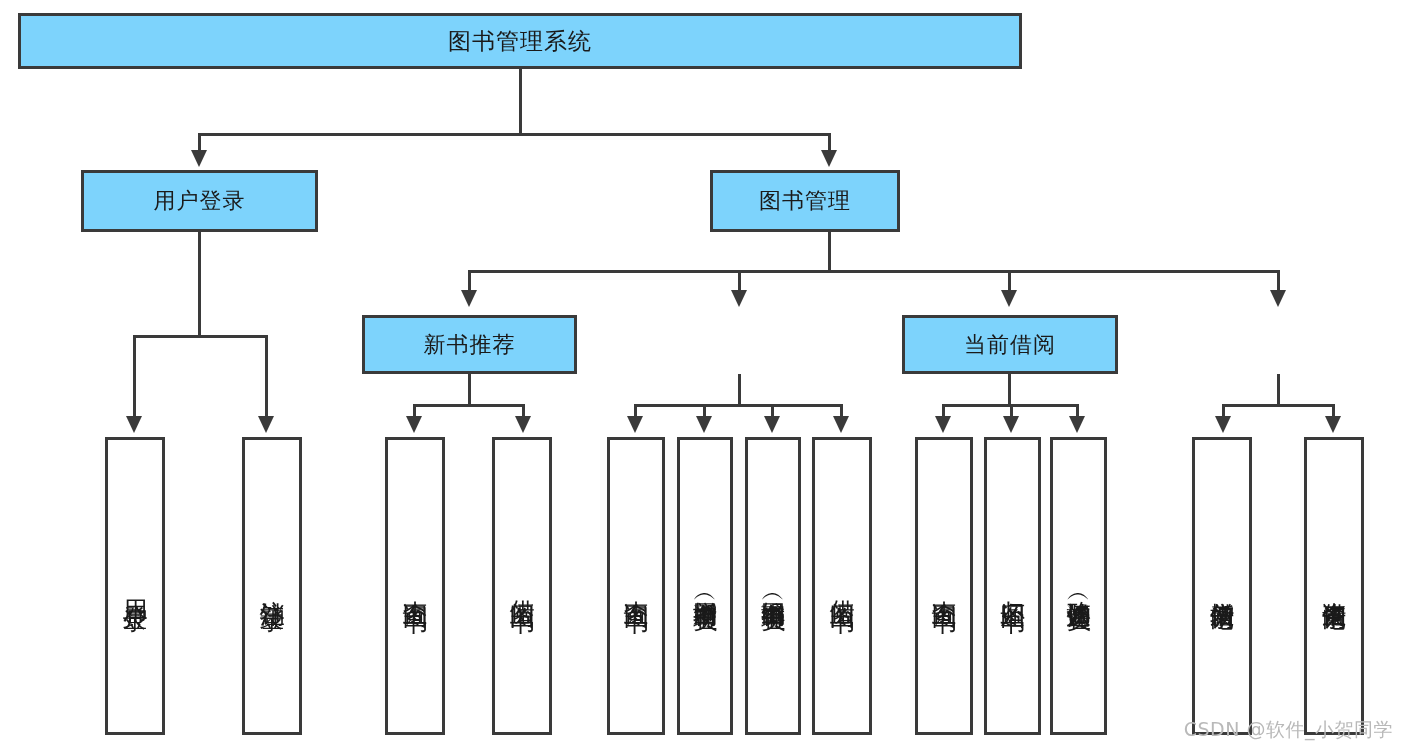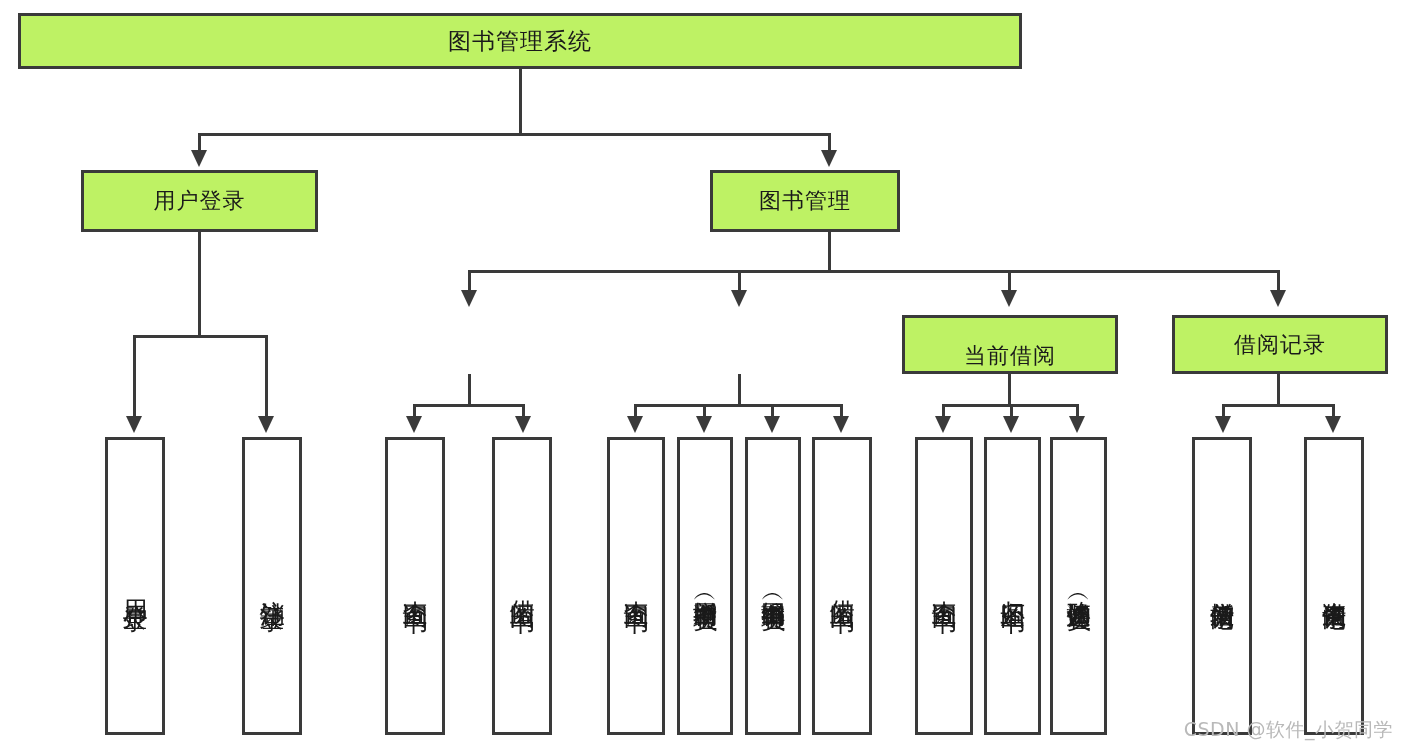--- a/index.html
+++ b/index.html
@@ -11,21 +11,21 @@
     overflow:hidden;
     position:relative;
   }
   #diagram{
     position:absolute;left:0;top:0;width:1405px;height:747px;
   }
   
   .node{
     position:absolute;
     box-sizing:border-box;
-    background:#bef264;
+    background:#7dd3fc;
     border:3px solid #3a3a3a;
     display:flex;
     align-items:center;
     justify-content:center;
     color:#1a1a1a;
     letter-spacing:1px;
   }
   .node.root{
     font-size:23px;
   }
@@ -123,25 +123,25 @@
 
   <div class="ln vln" style="left:738px;top:270px;width:3px;height:22px;"></div>
   <div class="arrow" style="left:731px;top:290px;"></div>
 
   <div class="ln vln" style="left:1008px;top:270px;width:3px;height:22px;"></div>
   <div class="arrow" style="left:1001px;top:290px;"></div>
 
   <div class="ln vln" style="left:1277px;top:270px;width:3px;height:22px;"></div>
   <div class="arrow" style="left:1270px;top:290px;"></div>
 
-  <div class="node lvl3" style="left:902px;top:315px;width:216px;height:59px;align-items:flex-end;">
+  <div class="node lvl3" style="left:362px;top:315px;width:215px;height:59px;">
+    <span>新书推荐</span>
+  </div>
+  <div class="node lvl3" style="left:902px;top:315px;width:216px;height:59px;">
     <span>当前借阅</span>
-  </div>
-  <div class="node lvl3" style="left:1172px;top:315px;width:216px;height:59px;">
-    <span>借阅记录</span>
   </div>
 
   <div class="ln vln" style="left:468px;top:374px;width:3px;height:30px;"></div>
   <div class="ln hln" style="left:413px;top:404px;width:112px;height:3px;"></div>
   <div class="ln vln" style="left:413px;top:404px;width:3px;height:14px;"></div>
   <div class="arrow" style="left:406px;top:416px;"></div>
   <div class="ln vln" style="left:522px;top:404px;width:3px;height:14px;"></div>
   <div class="arrow" style="left:515px;top:416px;"></div>
 
   <div class="ln vln" style="left:738px;top:374px;width:3px;height:30px;"></div>

